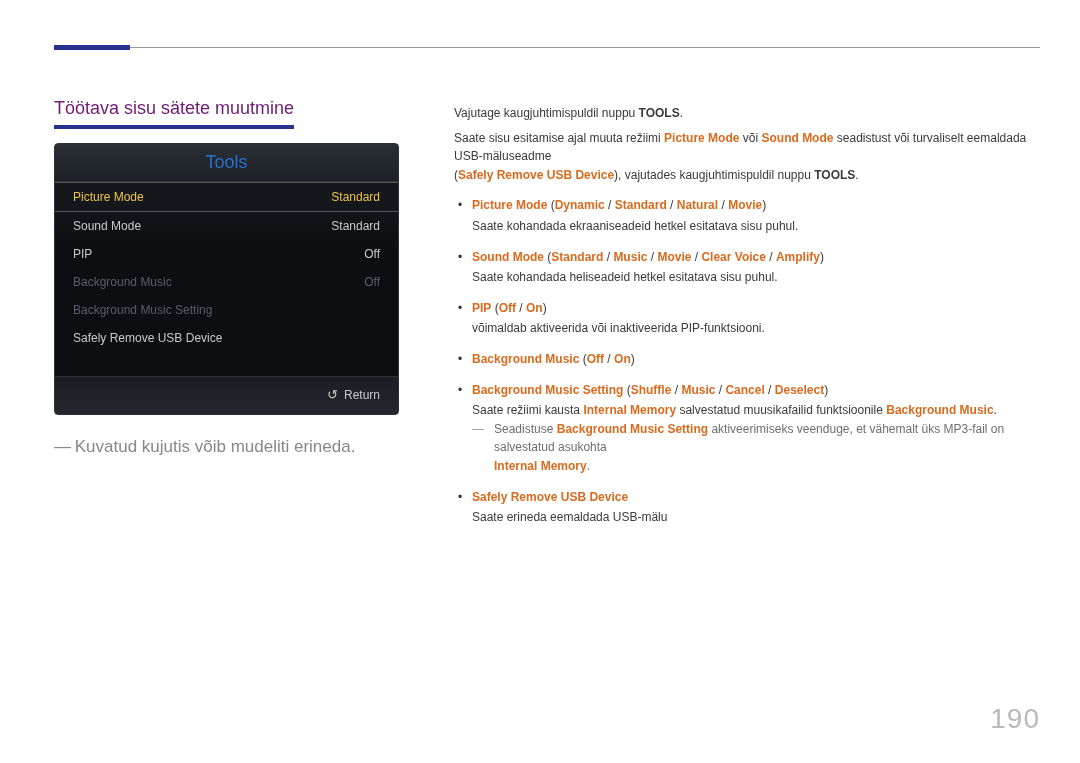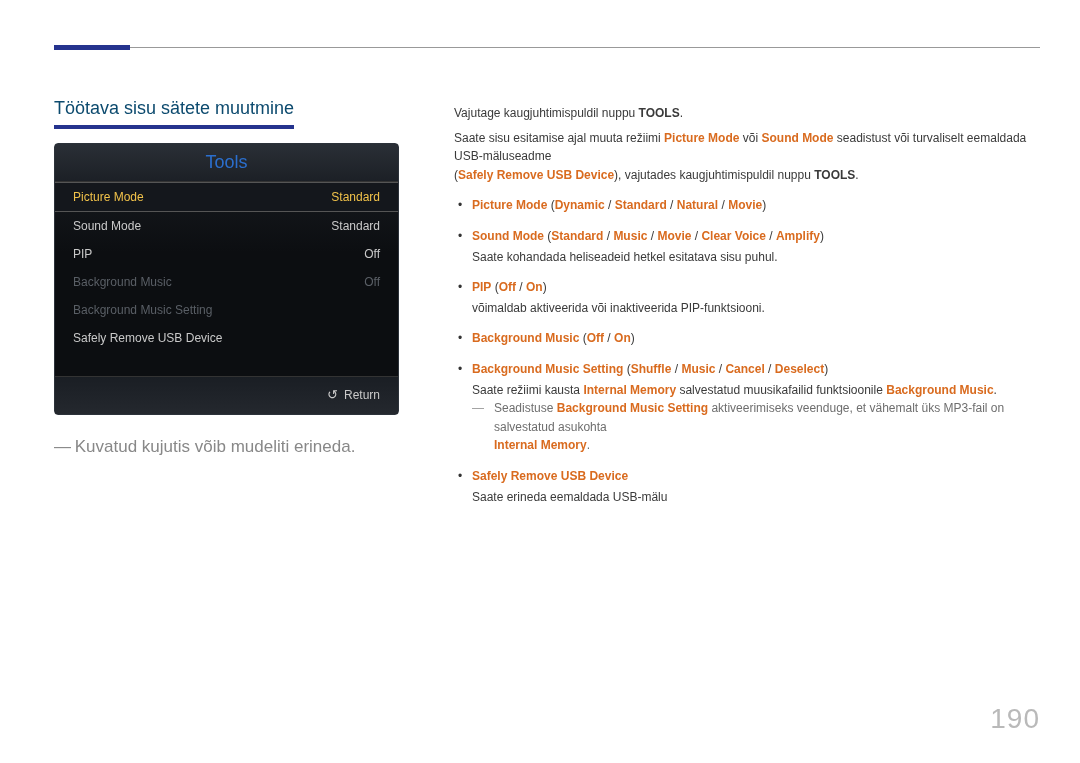--- a/index.html
+++ b/index.html
@@ -29,21 +29,21 @@
   }
   .left-col {
     position: absolute;
     left: 54px;
     top: 98px;
     width: 345px;
   }
   .section-title {
     font-size: 18px;
     font-weight: 500;
-    color: #0c4a6e;
+    color: #701a75;
     border-bottom: 4px solid #25338e;
     padding-bottom: 6px;
     margin-bottom: 14px;
     display: inline-block;
   }
   .tv-panel {
     width: 345px;
     background: linear-gradient(#1b1f24 0%, #0c0e11 40%, #0c0e11 100%);
     border: 1px solid #2c323a;
     border-radius: 4px;
@@ -186,20 +186,21 @@
   </p>
   <p>
     <span>Saate sisu esitamise ajal muuta režiimi </span><span class="hl">Picture Mode</span><span> või </span><span class="hl">Sound Mode</span><span> seadistust või turvaliselt eemaldada USB-mäluseadme</span>
     <br>
     <span>(</span><span class="hl">Safely Remove USB Device</span><span>), vajutades kaugjuhtimispuldil nuppu </span><span class="bold">TOOLS</span><span>.</span>
   </p>
 
   <ul class="ul">
     <li>
       <span class="hl">Picture Mode</span><span> (</span><span class="hl">Dynamic</span><span> / </span><span class="hl">Standard</span><span> / </span><span class="hl">Natural</span><span> / </span><span class="hl">Movie</span><span>)</span>
+      <div class="sub">Saate kohandada ekraaniseadeid hetkel esitatava sisu puhul.</div>
     </li>
     <li>
       <span class="hl">Sound Mode</span><span> (</span><span class="hl">Standard</span><span> / </span><span class="hl">Music</span><span> / </span><span class="hl">Movie</span><span> / </span><span class="hl">Clear Voice</span><span> / </span><span class="hl">Amplify</span><span>)</span>
       <div class="sub">Saate kohandada heliseadeid hetkel esitatava sisu puhul.</div>
     </li>
     <li>
       <span class="hl">PIP</span><span> (</span><span class="hl">Off</span><span> / </span><span class="hl">On</span><span>)</span>
       <div class="sub">võimaldab aktiveerida või inaktiveerida PIP-funktsiooni.</div>
     </li>
     <li>

